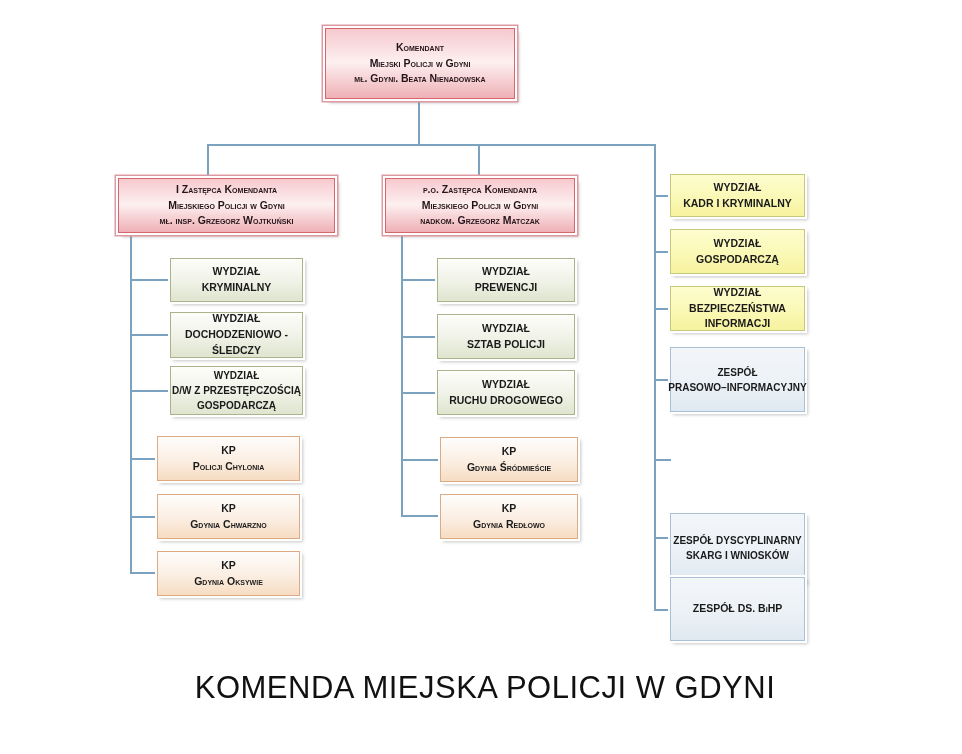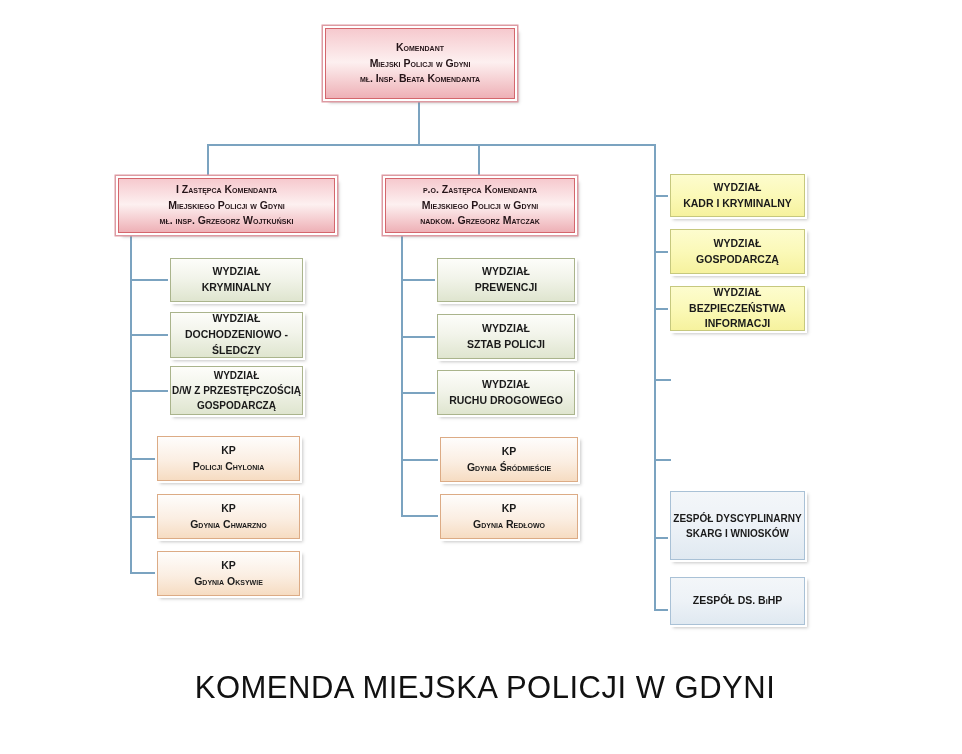--- a/index.html
+++ b/index.html
@@ -78,21 +78,21 @@
   <div class="line" style="left:401px;top:233px;width:2px;height:284px"></div>
   <div class="line" style="left:401px;top:279px;width:37px;height:2px"></div>
   <div class="line" style="left:401px;top:336px;width:37px;height:2px"></div>
   <div class="line" style="left:401px;top:392px;width:37px;height:2px"></div>
   <div class="line" style="left:401px;top:459px;width:40px;height:2px"></div>
   <div class="line" style="left:401px;top:515px;width:40px;height:2px"></div>
 
   <div class="node pink" style="left:325px;top:28px;width:190px;height:71px">
     <span>Komendant</span>
     <span>Miejski Policji w Gdyni</span>
-    <span>mł. Insp. Beata Komendanta</span>
+    <span>mł. Gdyni. Beata Nienadowska</span>
   </div>
 
   <div class="node pink" style="left:118px;top:178px;width:217px;height:55px">
     <span>I Zastępca Komendanta</span>
     <span>Miejskiego Policji w Gdyni</span>
     <span>mł. insp. Grzegorz Wojtkuński</span>
   </div>
   <div class="node pink" style="left:385px;top:178px;width:190px;height:55px">
     <span>p.o. Zastępca Komendanta</span>
     <span>Miejskiego Policji w Gdyni</span>
@@ -153,23 +153,27 @@
   </div>
   <div class="node yellow" style="left:670px;top:229px;width:135px;height:45px">
     <span>WYDZIAŁ</span>
     <span>GOSPODARCZĄ</span>
   </div>
   <div class="node yellow" style="left:670px;top:286px;width:135px;height:45px">
     <span>WYDZIAŁ</span>
     <span>BEZPIECZEŃSTWA</span>
     <span>INFORMACJI</span>
   </div>
-  <div class="node blue fs10" style="left:670px;top:491px;width:135px;height:69px">
+  <div class="node blue fs10" style="left:670px;top:347px;width:135px;height:65px">
+    <span>ZESPÓŁ</span>
+    <span>PRASOWO–INFORMACYJNY</span>
+  </div>
+  <div class="node blue fs10" style="left:670px;top:513px;width:135px;height:69px">
     <span>ZESPÓŁ DYSCYPLINARNY</span>
     <span>SKARG I WNIOSKÓW</span>
   </div>
-  <div class="node blue" style="left:670px;top:577px;width:135px;height:48px">
+  <div class="node blue" style="left:670px;top:577px;width:135px;height:64px">
     <span>ZESPÓŁ DS. BiHP</span>
   </div>
 
   <div id="title" style="top:670px">KOMENDA MIEJSKA POLICJI W GDYNI</div>
 
 </div>
 
 </body></html>

